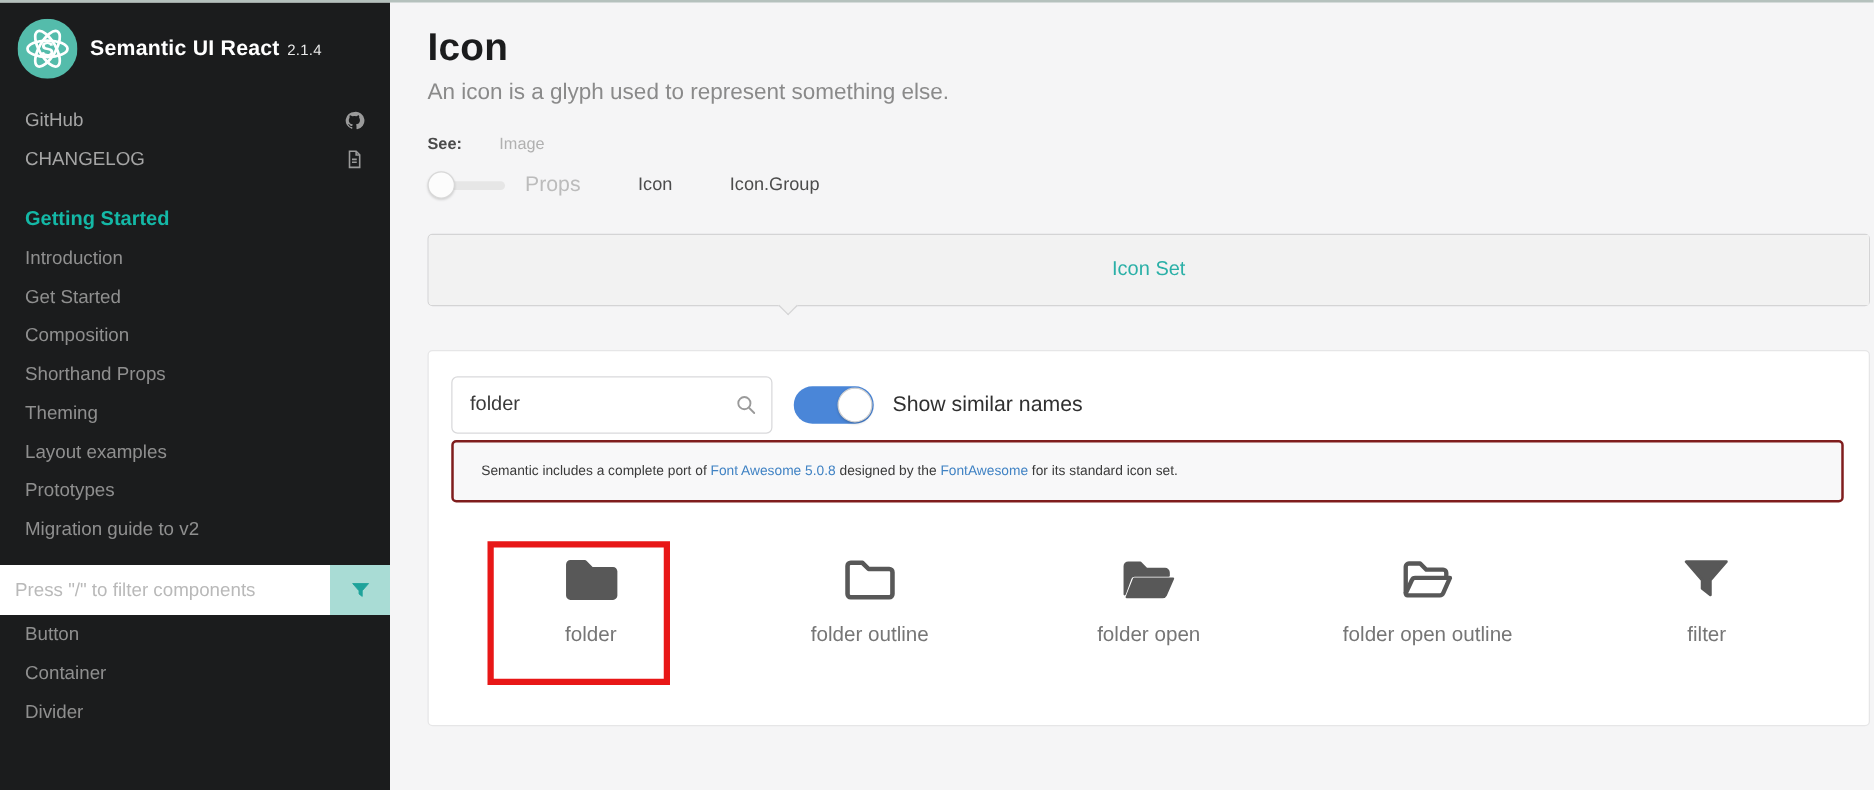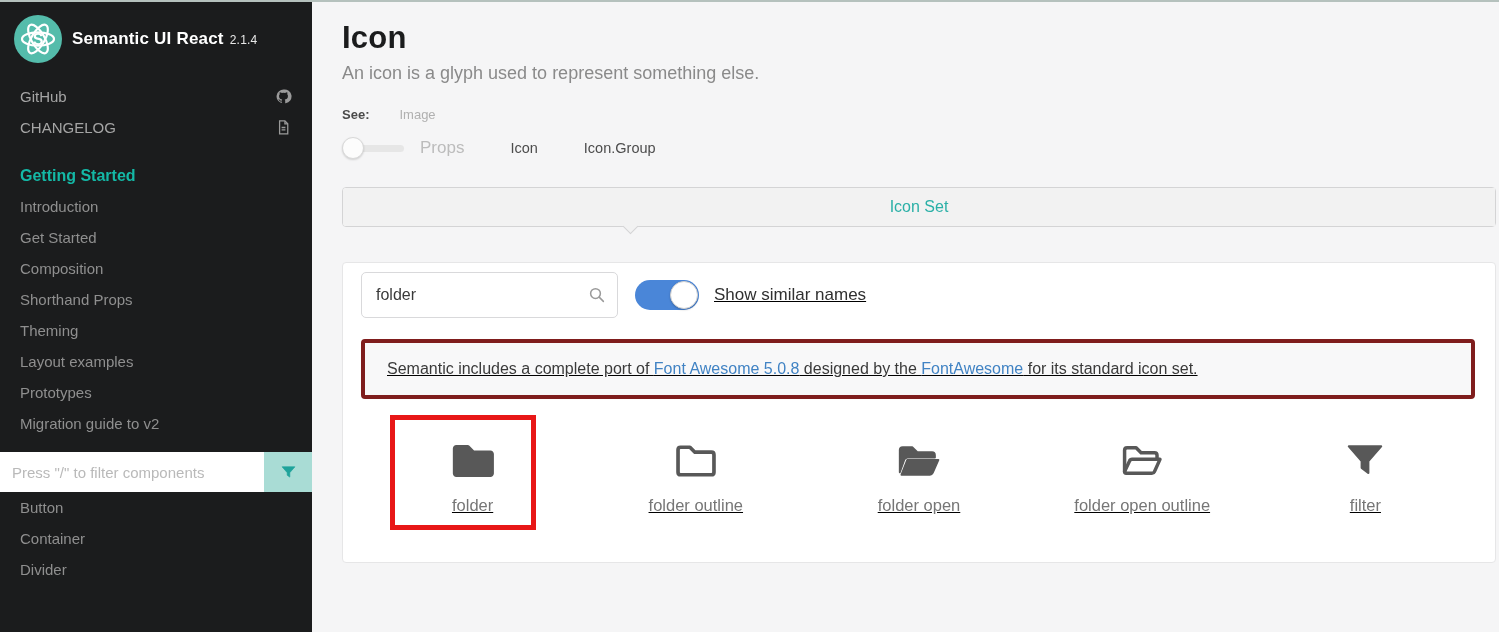--- a/index.html
+++ b/index.html
@@ -31,36 +31,36 @@
   .see-label { color:#4a4a4a; font-weight:bold; }
   .see-link { color:#b0b0b0; margin-left:30px; cursor:pointer; }
 
   .props-row { margin-top:14px; display:flex; align-items:center; height:24px; }
   .mini-toggle { position:relative; width:64px; height:22px; flex:0 0 64px; cursor:pointer; }
   .mini-toggle .track { position:absolute; left:4px; top:8px; width:58px; height:7px; background:#e6e6e6; border-radius:4px; }
   .mini-toggle .knob { position:absolute; left:0; top:0; width:22px; height:22px; border-radius:50%; background:#fcfcfc; border:1px solid #d8d8d8; box-shadow:0 1px 2px rgba(0,0,0,.15); }
   .props-label { margin-left:14px; color:#bcbcbc; font-size:17px; }
   .props-item { margin-left:46px; color:#4c4c4c; font-size:14.5px; cursor:pointer; }
 
-  .tabs { position:relative; margin-top:27px; width:1154px; height:40px; display:flex; border:1px solid #d4d4d5; border-radius:4px; background:#fff; }
+  .tabs { position:relative; margin-top:27px; width:1154px; height:58px; display:flex; border:1px solid #d4d4d5; border-radius:4px; background:#fff; }
   .tab { flex:1; display:flex; align-items:center; justify-content:center; font-size:16px; cursor:pointer; }
   .tab.active { background:#f2f2f2; color:#2bb0a7; border-radius:3px 0 0 3px; }
   .tab.inactive { background:#ffffff; color:#3f3f3f; border-left:1px solid #d4d4d5; border-radius:0 3px 3px 0; }
   .tab-pointer { position:absolute; bottom:-6px; left:calc(25% - 6px); width:11px; height:11px; background:#f2f2f2; border-right:1px solid #d4d4d5; border-bottom:1px solid #d4d4d5; transform:rotate(45deg); }
 
-  .segment { position:relative; margin-top:35px; width:1154px; height:301px; background:#ffffff; border:1px solid #e6e6e7; border-radius:4px; padding:9px 18px;text-decoration:underline; }
+  .segment { position:relative; margin-top:35px; width:1154px; height:301px; background:#ffffff; border:1px solid #e6e6e7; border-radius:4px; padding:20px 18px; }
   .search-row { display:flex; align-items:center; }
   .search-box { position:relative; width:257px; height:46px; }
   .search-input { width:100%; height:100%; border:1px solid #d9d9db; border-radius:5px; padding:0 40px 0 14px; font-size:16px; color:#3a3a3a; outline:none; font-family:"Liberation Sans",sans-serif; background:#fff; }
   .search-box svg { position:absolute; right:12px; top:14px; }
   .big-toggle { position:relative; width:64px; height:30px; margin-left:17px; border-radius:15px; background:#4a86d8; flex:0 0 64px; cursor:pointer; }
   .big-toggle .knob { position:absolute; right:1px; top:1px; width:28px; height:28px; border-radius:50%; background:#fff; border:1px solid #d0d0d0; box-shadow:0 1px 2px rgba(0,0,0,.2); }
   .toggle-label { margin-left:15px; font-size:17px; color:#303030; }
 
-  .message { margin-top:21px; width:1114px; background:#f8f8f9; border:4px solid #7f1d1d; border-radius:4px; padding:17px 22px; font-size:16px; color:#3a3a3a; }
+  .message { margin-top:5px; width:1114px; background:#f8f8f9; border:2px solid #7f1d1d; border-radius:4px; padding:17px 22px; font-size:11px; color:#3a3a3a; }
   .message a { color:#4183c4; text-decoration:none; cursor:pointer; }
 
   .icons-grid { margin-top:40px; display:grid; grid-template-columns:repeat(5,1fr); }
   .icon-cell { display:flex; flex-direction:column; align-items:center; cursor:pointer; }
   .icon-cell .glyph { height:44px; display:flex; align-items:center; justify-content:center; }
   .icon-cell .glyph svg { width:44px; height:44px; }
   .icon-name { margin-top:13px; font-size:16.5px; color:#767676; }
 
   .highlight-box { position:absolute; left:47px; top:152px; width:146px; height:115px; border:5px solid #e81717; pointer-events:none; }
 </style>

